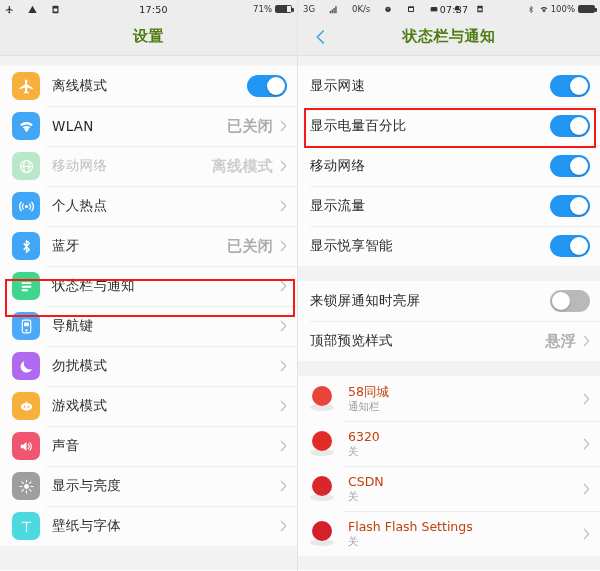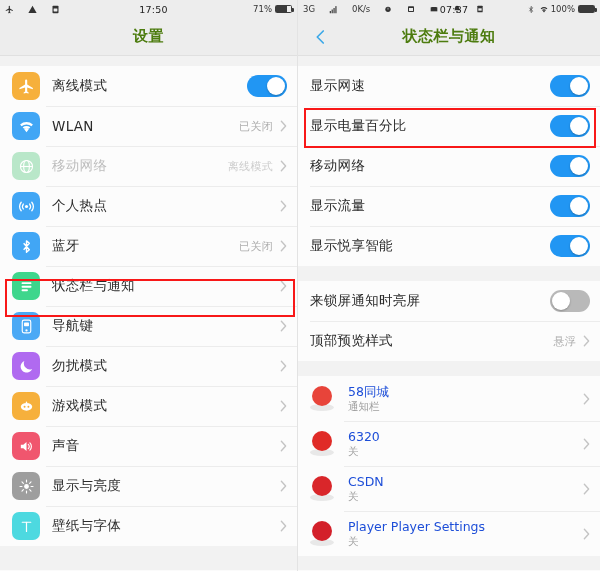--- a/index.html
+++ b/index.html
@@ -67,21 +67,21 @@
   .row + .row::before {
     content:""; position:absolute; left:46px; right:0; top:0; height:1px; background:#ececec;
   }
   .row-plain + .row-plain::before { left: 12px; }
 
   .appicon { width: 28px; height: 28px; border-radius: 7px; flex: 0 0 28px;
              display:flex; align-items:center; justify-content:center; margin-right: 12px;}
   .appicon svg { display:block; }
   .rowlabel { font-size: 13.5px; color: #2b2b2b; letter-spacing:.3px; }
   .rowlabel.dim { color: #bdbdbd; }
-  .rowval { margin-left:auto; font-size: 11px; color: #adadad; letter-spacing:.3px; }
+  .rowval { margin-left:auto; font-size: 15px; color: #adadad; letter-spacing:.3px;font-weight:bold; }
   .rowval.dim { color:#cdcdcd; }
   .chev { margin-left: 7px; width:7px; height:12px; flex:0 0 7px; }
   .chev.only { margin-left:auto; }
   .chev svg { display:block; }
 
   
   .toggle { margin-left:auto; width:40px; height:22px; border-radius: 11px;
             position: relative; flex: 0 0 40px; cursor:pointer; }
   .toggle.on  { background: #2196f3; }
   .toggle.off { background: #b9b9b9; }
@@ -92,21 +92,21 @@
 
   
   .nrow { display:flex; align-items:center; height:45px; padding:0 10px 0 12px;
           background:#fcfcfc; position:relative; cursor:pointer;}
   .nrow + .nrow::before { content:""; position:absolute; left:46px; right:0; top:0; height:1px; background:#ececec; }
   .nicon { width:26px; height:26px; flex:0 0 26px; margin-right:12px; position:relative;}
   .nicon .disc { width:20px; height:20px; border-radius:50%; position:absolute; top:0; left:2px; }
   .nicon .shadow { position:absolute; bottom:1px; left:0; width:24px; height:7px;
                    border-radius:50%; background:#e6e6e6; opacity:.9;}
   .ntext { display:flex; flex-direction:column; justify-content:center; }
-  .ntitle { font-size:12.5px; color:#1d4ed8; line-height:15px;}
+  .ntitle { font-size:12.5px; color:#c2410c; line-height:15px;}
   .nsub { font-size:10.5px; color:#9e9e9e; line-height:14px;}
 
   
   .hl { position:absolute; border:2.5px solid #f81818; pointer-events:none; z-index:20; }
 </style>
 </head>
 <body>
 
 <div class="screen">
 
@@ -496,21 +496,21 @@
                 <polyline points="1.5,1.5 6.5,7 1.5,12.5"></polyline>
               </svg>
             </span>
           </div>
           <div class="nrow">
             <span class="nicon">
               <span class="shadow"></span>
               <span class="disc" style="background:#d3202a"></span>
             </span>
             <span class="ntext">
-              <span class="ntitle">Player Player Settings</span>
+              <span class="ntitle">Flash Flash Settings</span>
               <span class="nsub">关</span>
             </span>
             <span class="chev only">
               <svg width="7" height="12" viewBox="0 0 8 14" fill="none" stroke="#c4c4c4" stroke-width="1.6" stroke-linecap="round" stroke-linejoin="round">
                 <polyline points="1.5,1.5 6.5,7 1.5,12.5"></polyline>
               </svg>
             </span>
           </div>
         </div>
     </div>

